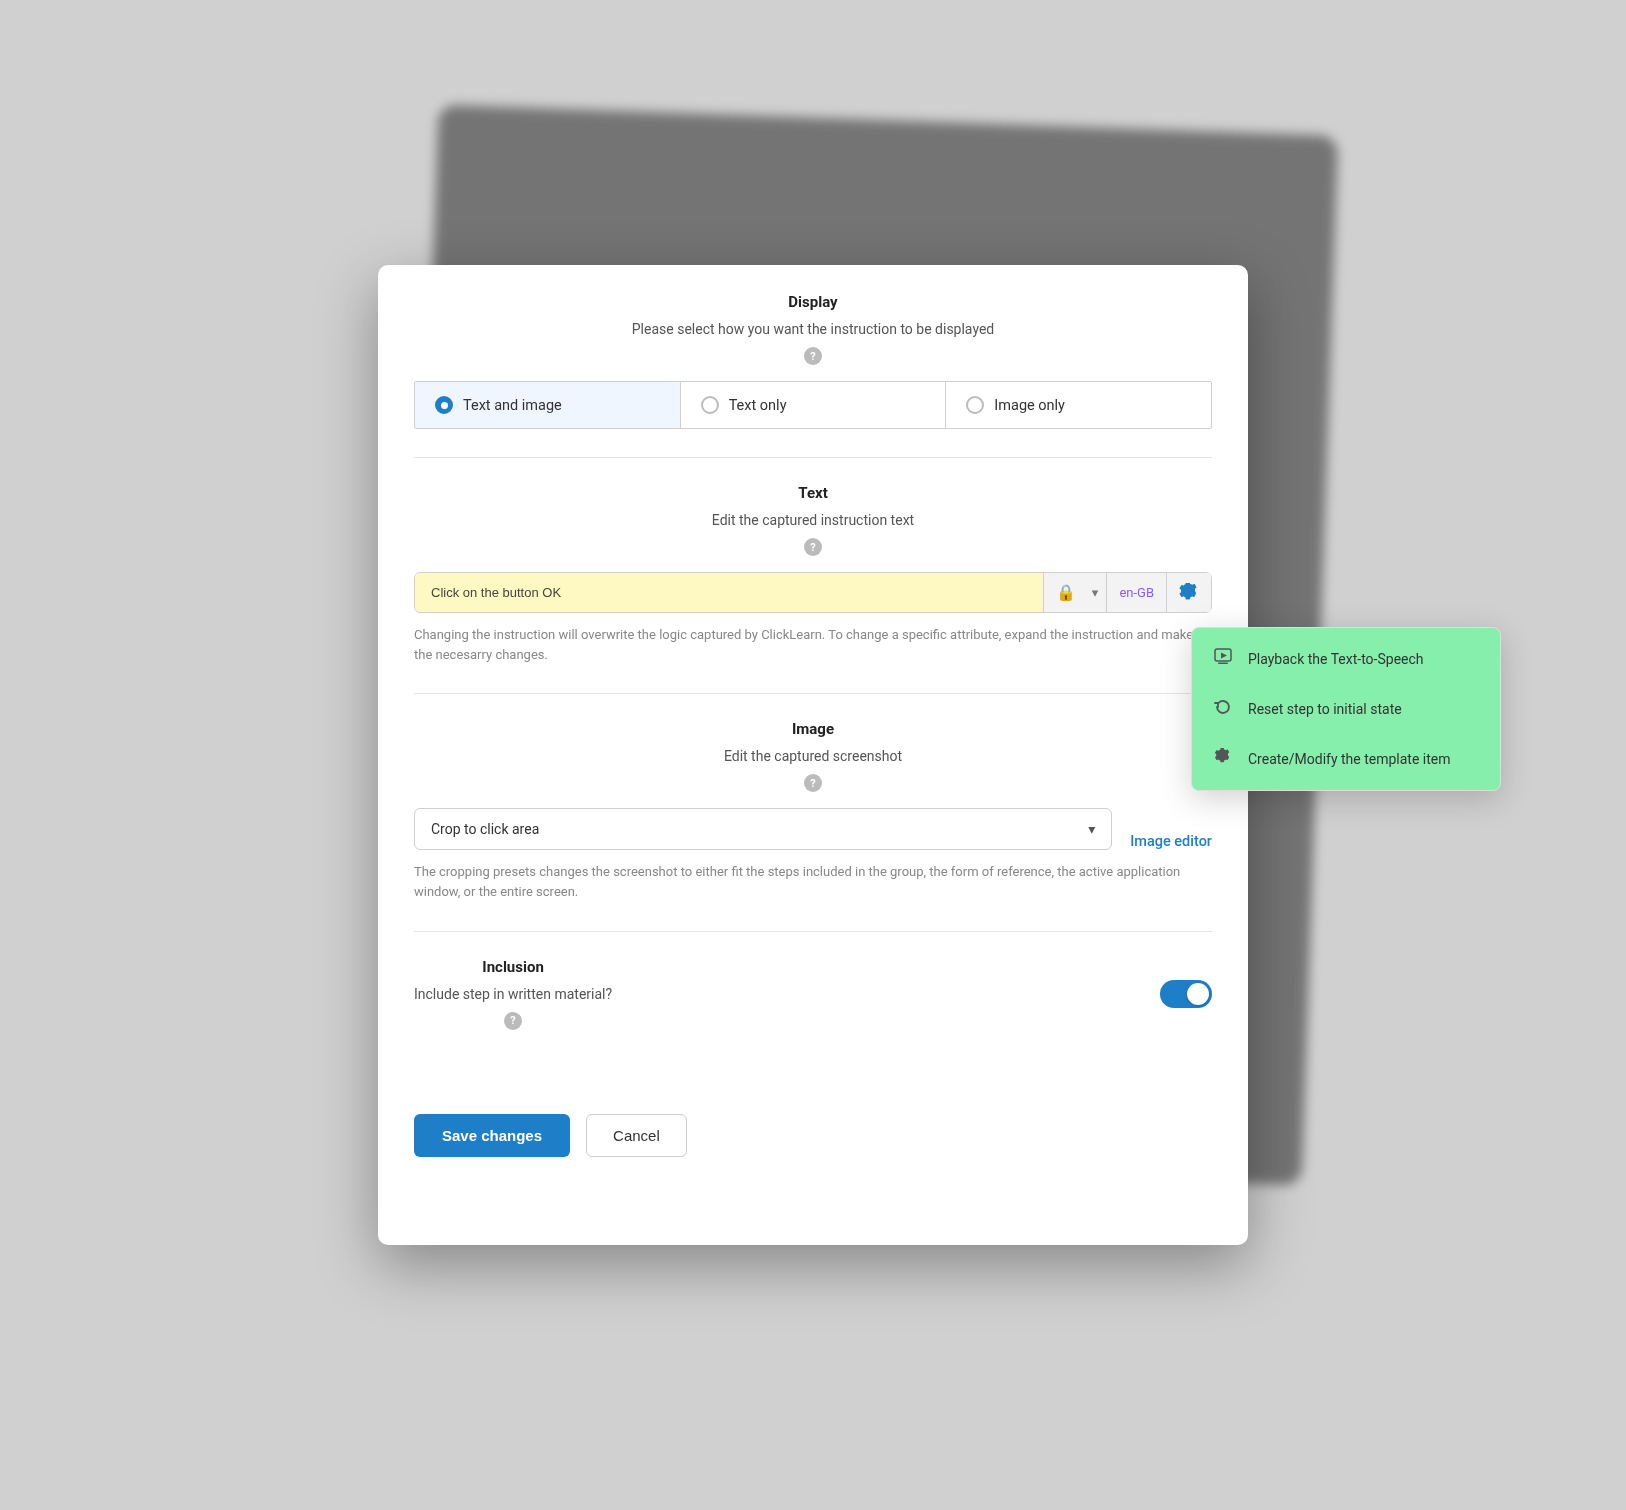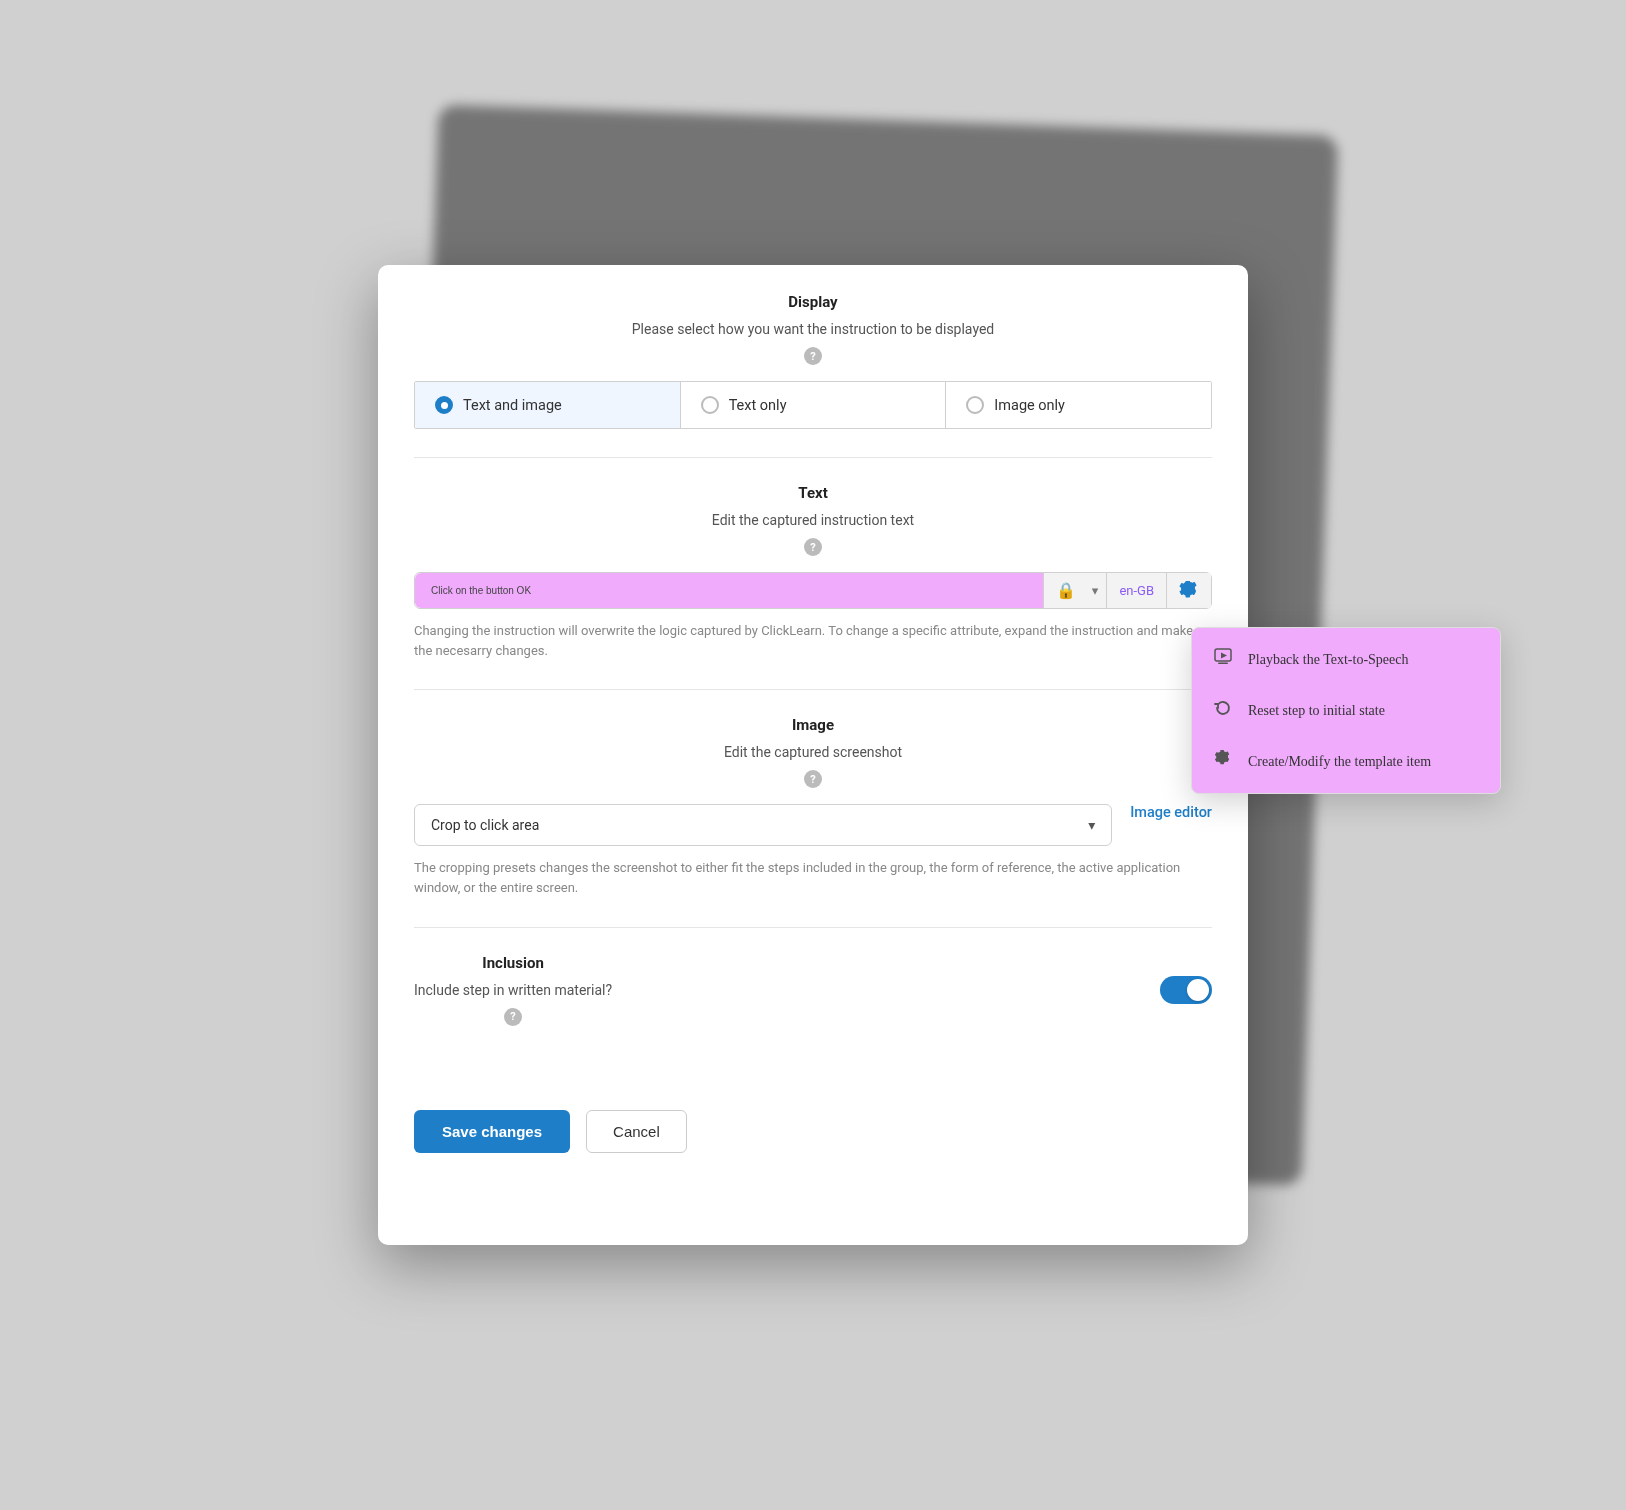--- a/index.html
+++ b/index.html
@@ -170,25 +170,25 @@
       display: flex;
       align-items: stretch;
       border: 1px solid #d0d0d0;
       border-radius: 6px;
       overflow: visible;
       position: relative;
     }
     .text-input-field {
       flex: 1;
       padding: 12px 16px;
-      font-size: 10px;
+      font-size: 13px;
       color: #444;
       border: none;
       outline: none;
-      background: #f0abfc;
+      background: #fef9c3;
       border-radius: 6px 0 0 6px;
     }
     .text-input-actions {
       display: flex;
       align-items: center;
       border-left: 1px solid #d0d0d0;
       background: #f3f3f3;
     }
     .text-input-lock {
       padding: 0 8px 0 12px;
@@ -229,21 +229,21 @@
     .hint-text {
       font-size: 13px;
       color: #888;
       margin-top: 12px;
       line-height: 1.55;
     }
 
     
     .crop-select-row {
       display: flex;
-      align-items: flex-start;
+      align-items: flex-end;
       gap: 18px;
     }
     .crop-select {
       flex: 1;
       display: flex;
       align-items: center;
       justify-content: space-between;
       border: 1px solid #d0d0d0;
       border-radius: 6px;
       padding: 12px 16px;
@@ -316,28 +316,27 @@
       padding: 12px 26px;
       font-size: 15px;
       cursor: pointer;
     }
 
     
     .dropdown-menu {
       position: absolute;
       top: 54px;
       right: -290px;
-      background: #f0abfc;
+      background: #86efac;
       border: 1px solid #ddd;
       border-radius: 8px;
       box-shadow: 0 8px 32px rgba(0,0,0,0.18);
       z-index: 100;
       min-width: 310px;
       padding: 6px 0;
-      font-family: Liberation Serif, serif;
     }
     .dropdown-item {
       display: flex;
       align-items: center;
       gap: 14px;
       padding: 14px 20px;
       font-size: 14px;
       color: #333;
       cursor: pointer;
       white-space: nowrap;

